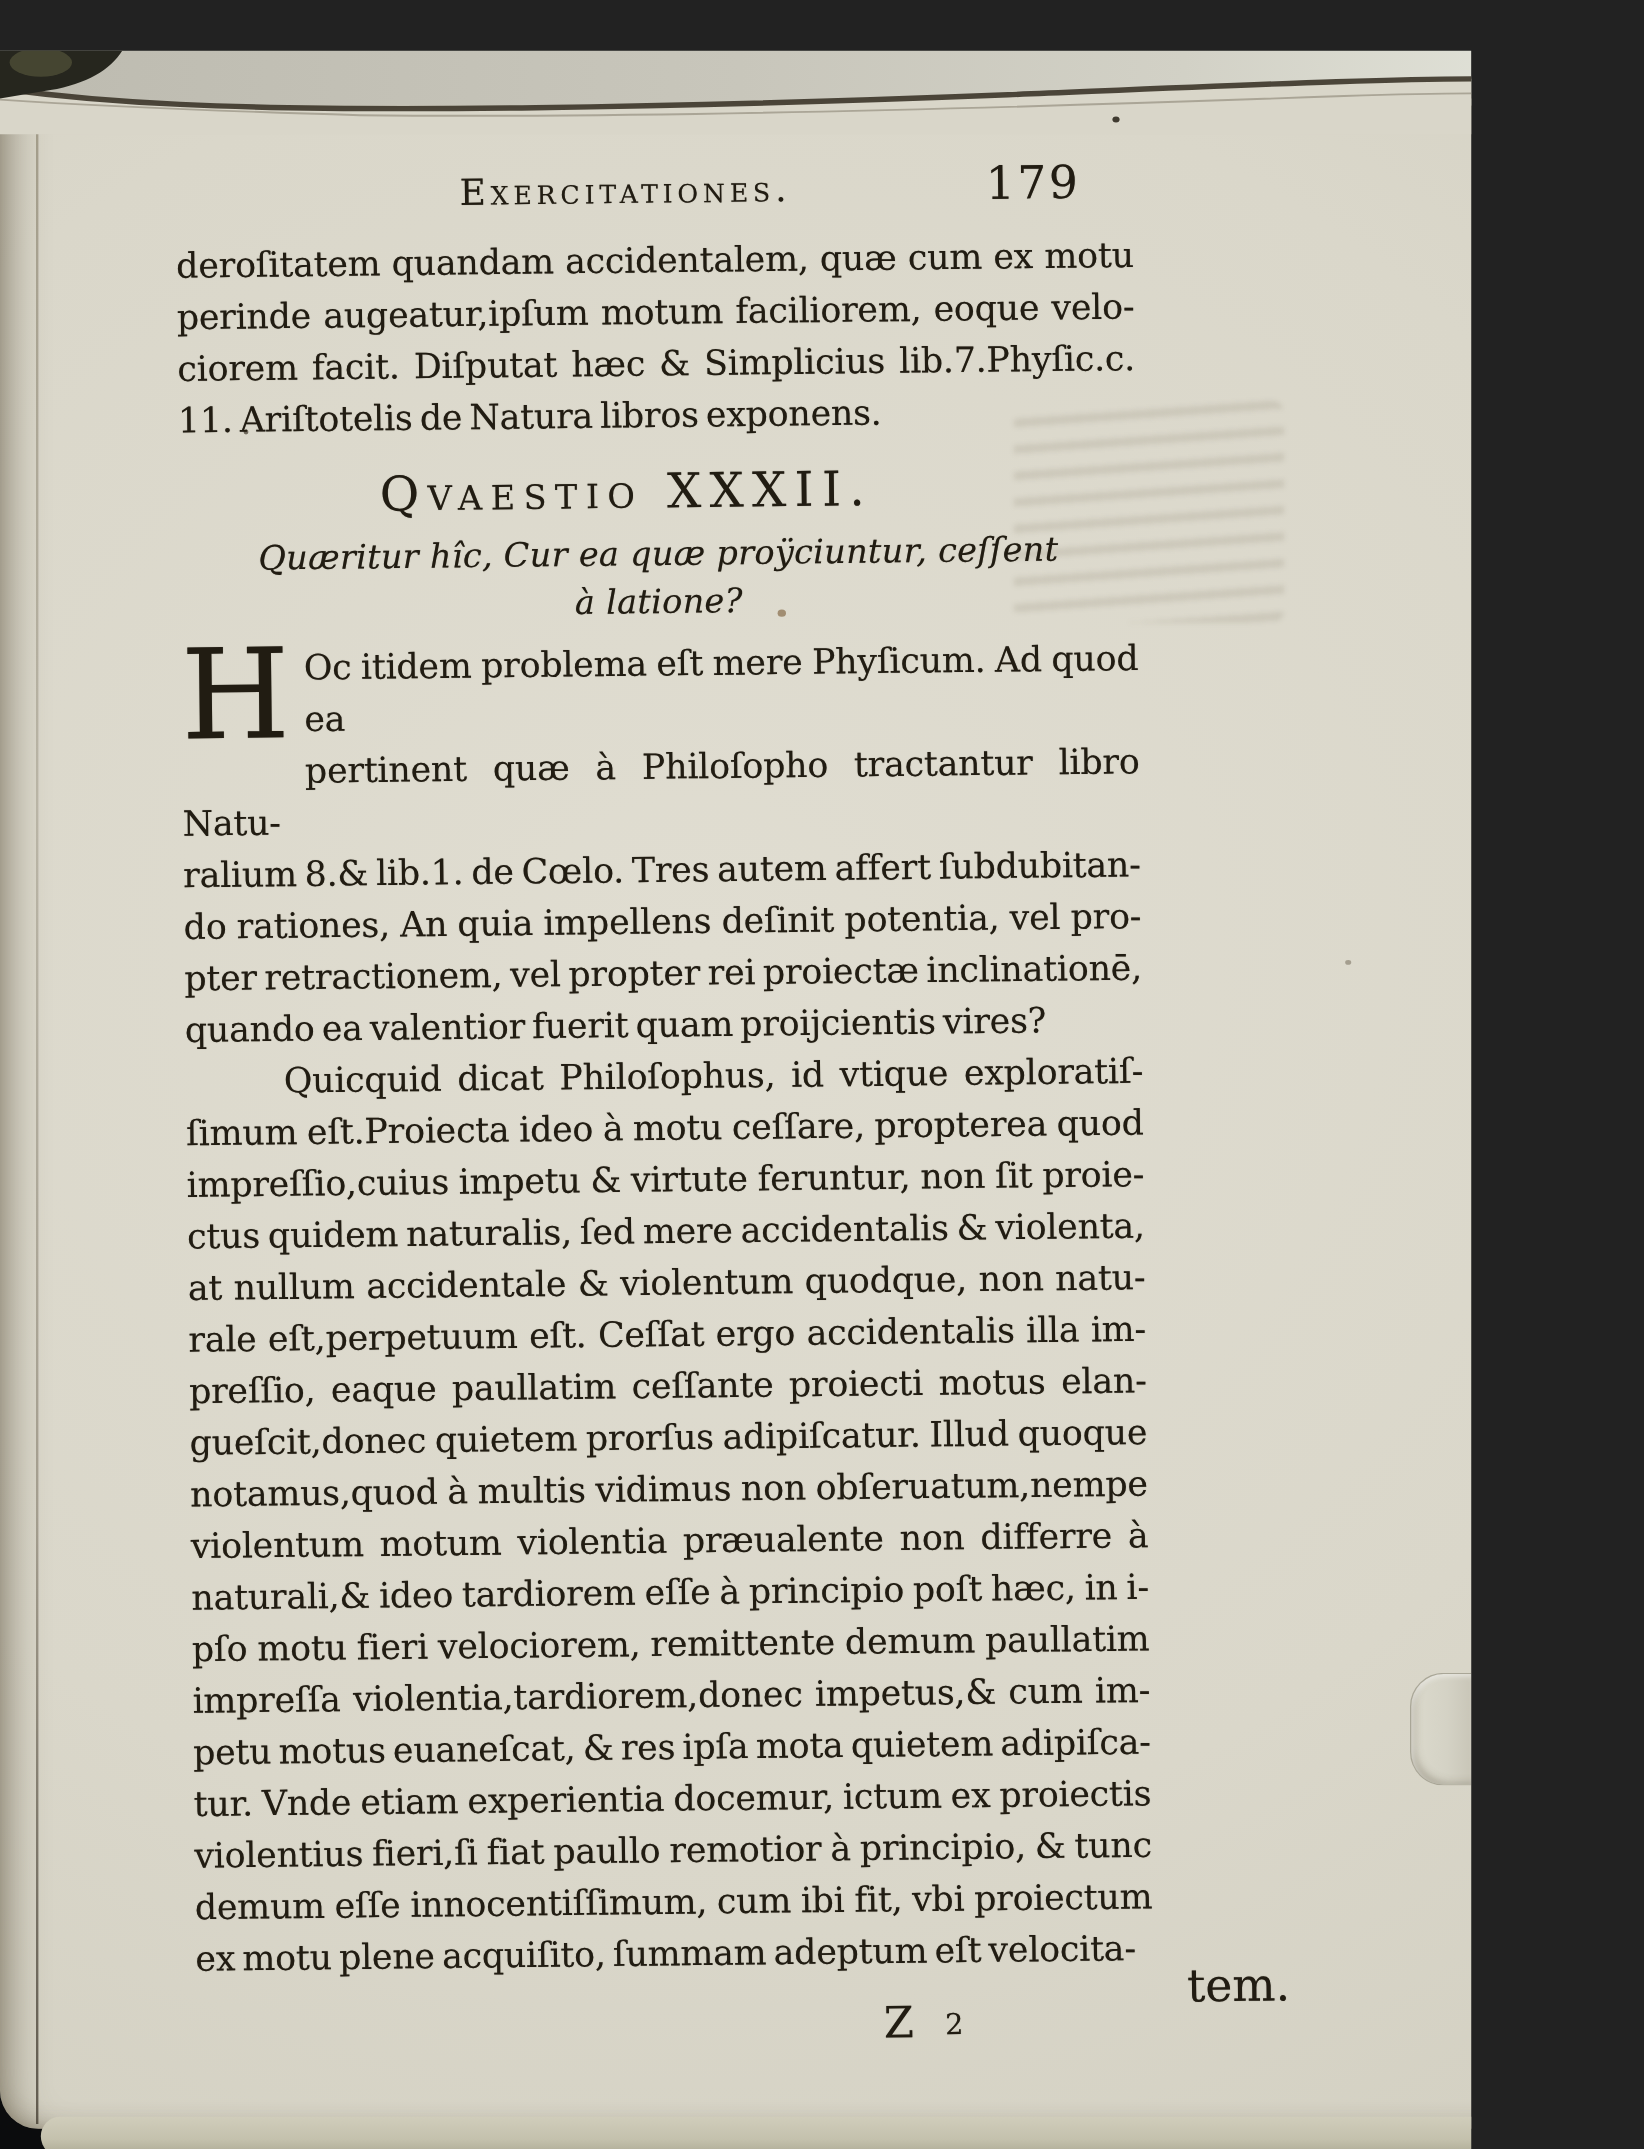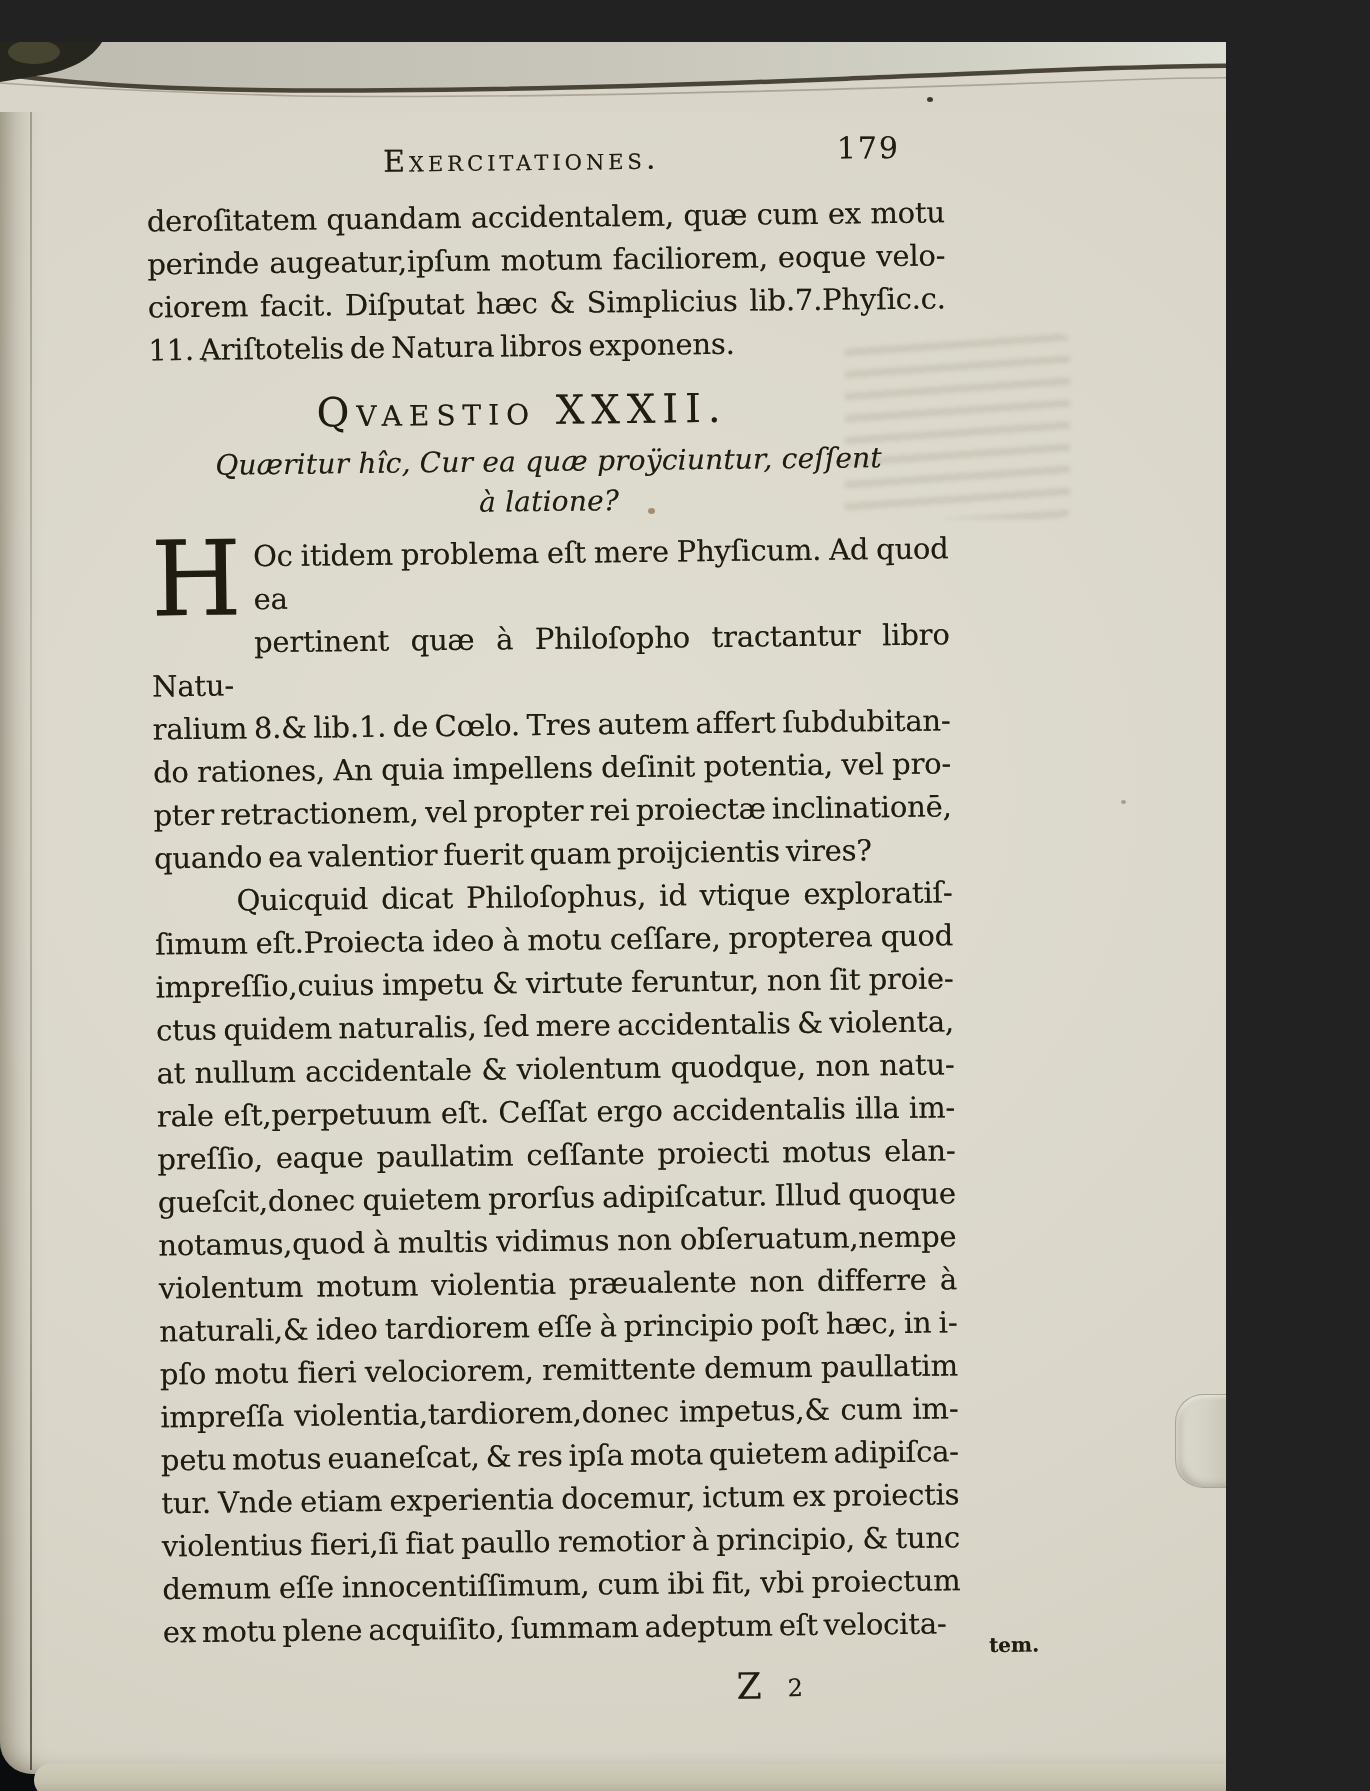--- a/index.html
+++ b/index.html
@@ -84,21 +84,21 @@
     position:absolute; left:146px; top:104px; width:798px; z-index:5;
     color:#211c12;
     transform:rotate(-0.65deg); transform-origin:40px 0;
     text-shadow:0 0 .6px rgba(30,24,12,.55);
   }
   .head-row { position:relative; height:38px; }
   .running-head {
     position:absolute; left:47%; transform:translateX(-50%); top:0;
     font-variant:small-caps; font-size:30px; letter-spacing:4px; white-space:nowrap;
   }
-  .page-number { position:absolute; right:44px; top:-8px; font-size:30px; letter-spacing:2px; }
+  .page-number { position:absolute; right:44px; top:-8px; font-size:38px; letter-spacing:2px; }
 
   .para { font-size:29px; line-height:43px; word-spacing:-3px; letter-spacing:-.2px; }
   .tline { text-align:justify; text-align-last:justify; }
   [data-lines] .tline:last-child { text-align-last:left; }
 
   .p-top { margin-top:16px; }
 
   .qheading {
     margin-top:16px; height:52px; line-height:52px;
     text-align:center; transform:translateX(-26px);
@@ -107,21 +107,21 @@
   .subtitle { margin-top:6px; font-style:italic; font-size:28px; line-height:40px; letter-spacing:.2px; }
   .subtitle .tline, .subtitle .tline:last-child { text-align:center; text-align-last:center; }
 
   .p-drop { margin-top:10px; }
   .dropcap { float:left; font-size:104px; line-height:82px; height:86px; padding:2px 12px 0 0; }
   .p-ind .tline:first-child { text-indent:82px; }
 
   .footer-row { position:relative; height:48px; margin-top:2px; }
   .signature { position:absolute; left:573px; top:16px; font-size:36px; }
   .signature .sig-num { font-size:24px; margin-left:26px; position:relative; top:-2px; }
-  .catchword { position:absolute; left:826px; top:-14px; font-size:20px;font-weight:bold; }
+  .catchword { position:absolute; left:826px; top:-14px; font-size:38px; }
 </style>
 </head>
 <body>
 
 <div class="photo">
 
   <div class="fore-edge"></div>
   <div class="fore-edge-outer"></div>
 
   <div class="leaf">

